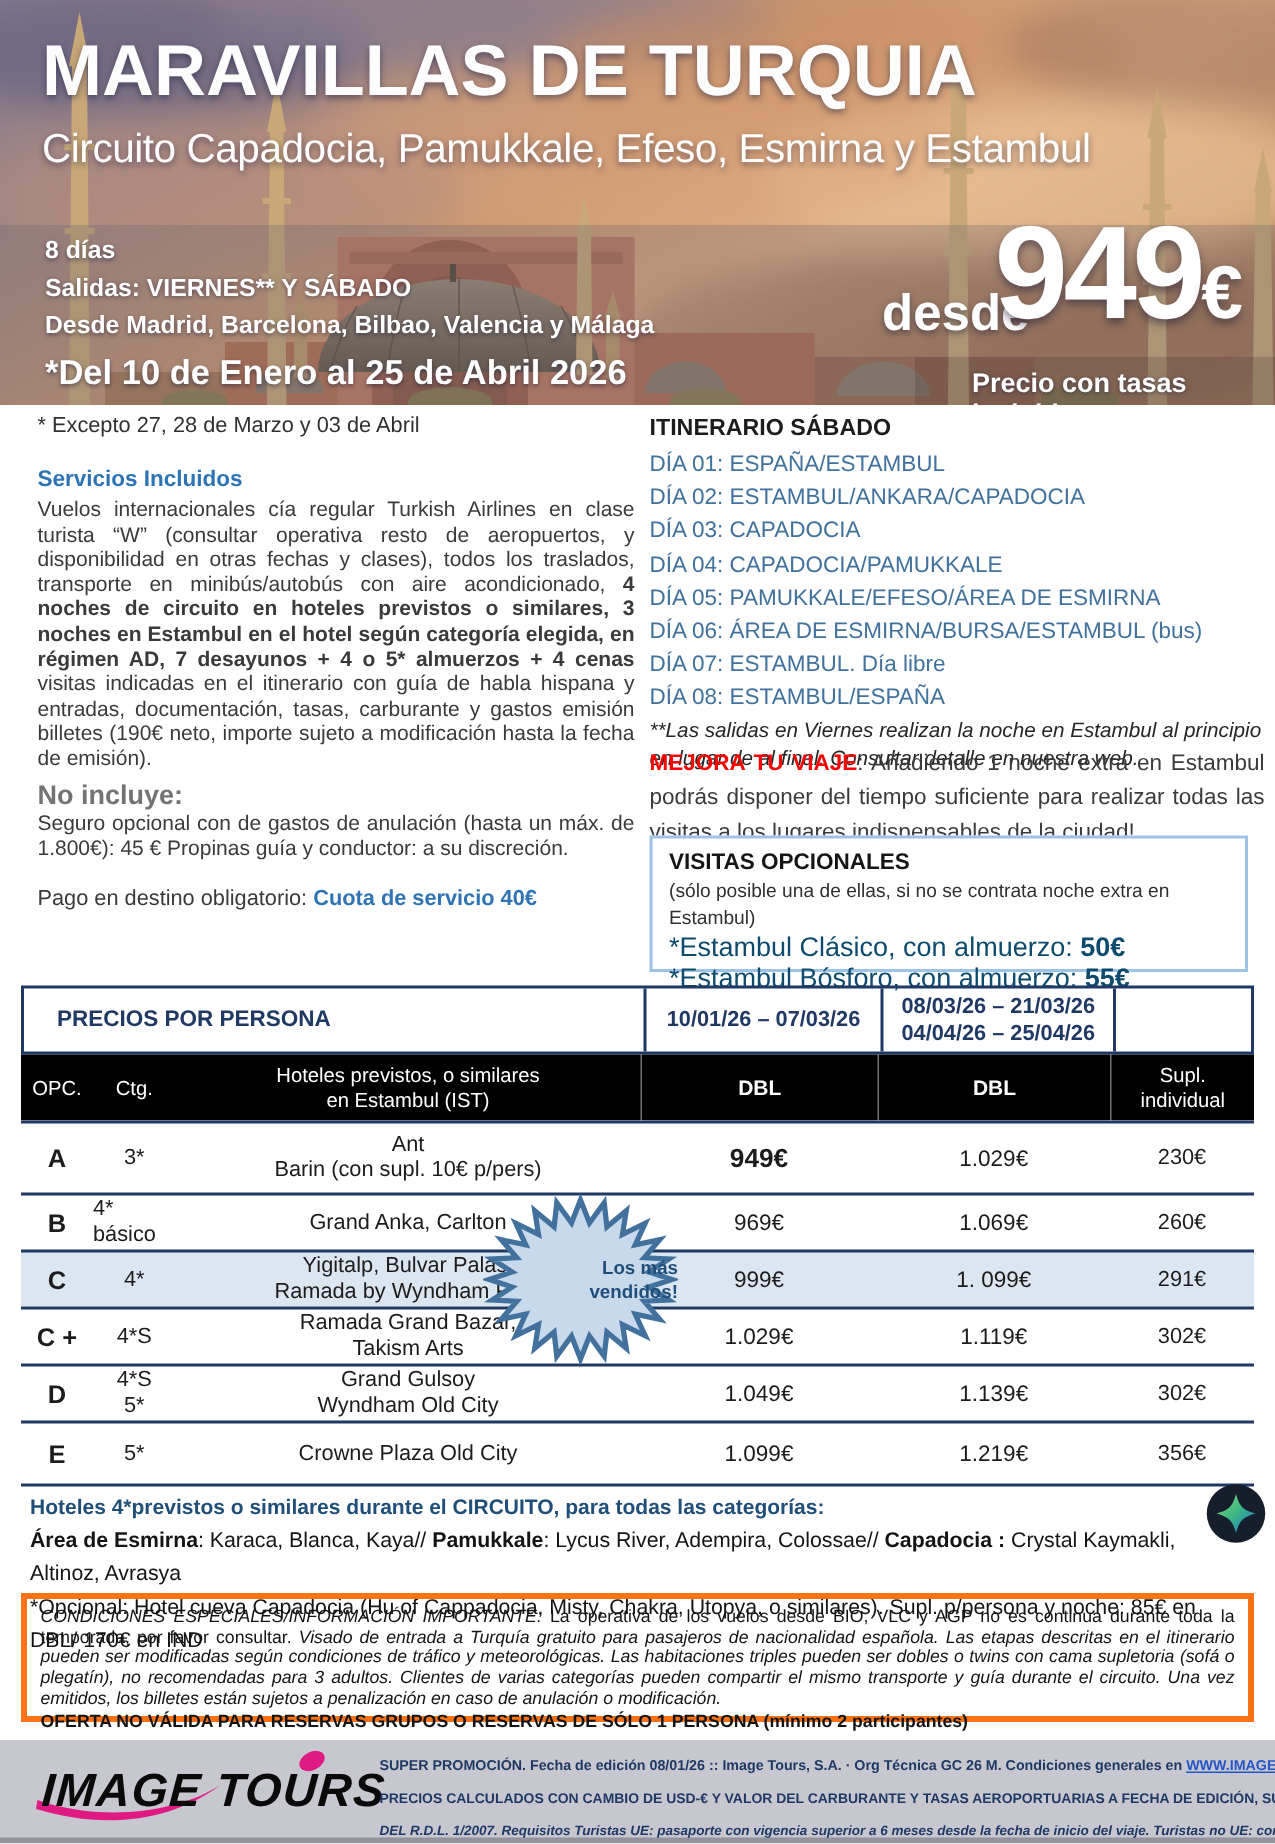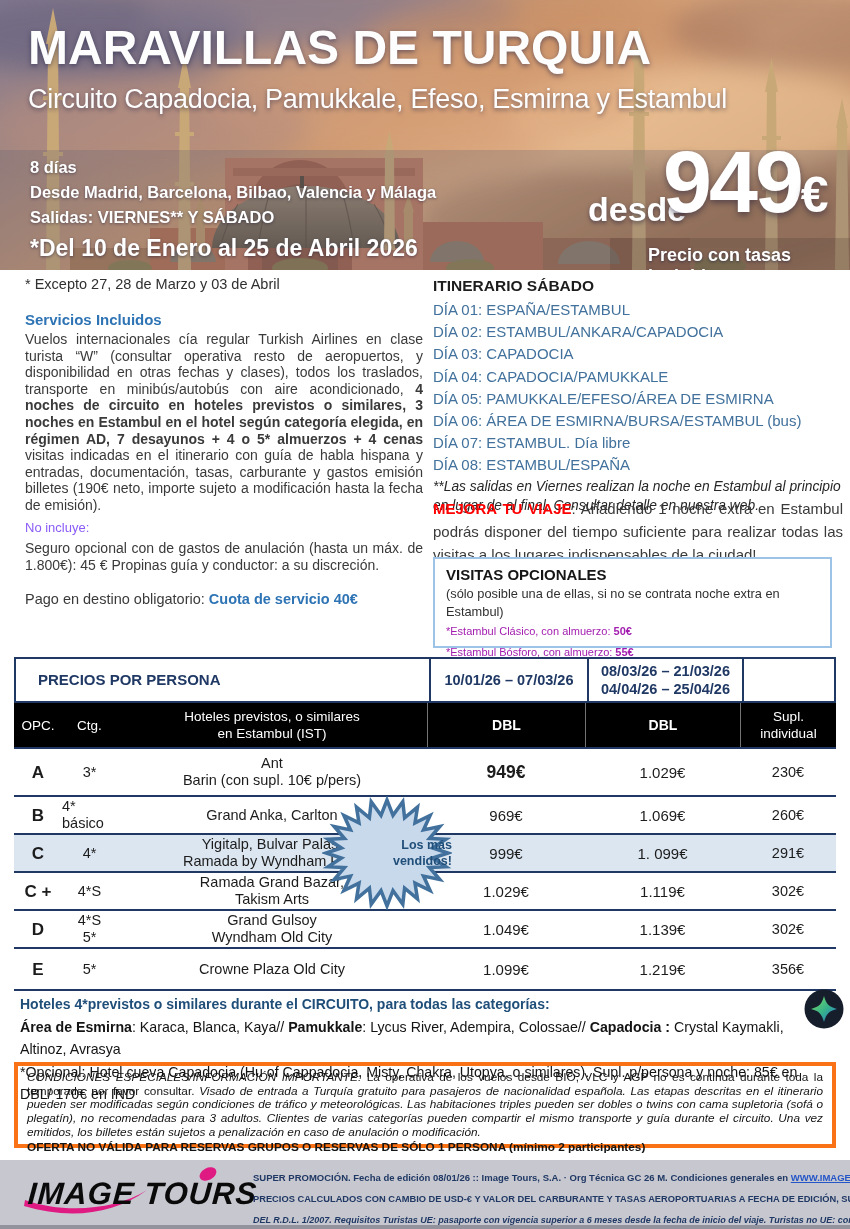--- a/index.html
+++ b/index.html
@@ -38,21 +38,21 @@
     position:absolute; left:648px; top:245px; font-size:18px; font-weight:bold; color:#fff;
     text-shadow:0 1px 3px rgba(40,35,60,.7);
   }
   
   .exception { position:absolute; left:25px; top:276px; font-size:14.5px; color:#303030; }
   .svc-title { position:absolute; left:25px; top:311px; font-size:15px; font-weight:bold; color:#2e74b5; }
   .svc-para {
     position:absolute; left:25px; top:331px; width:398px; font-size:14px; line-height:16.6px;
     color:#3a3a3a; text-align:justify;
   }
-  .ni-title { position:absolute; left:25px; top:520px; font-size:13px; font-weight:normal; color:#8b5cf6; }
+  .ni-title { position:absolute; left:25px; top:520px; font-size:18px; font-weight:bold; color:#737373; }
   .ni-text {
     position:absolute; left:25px; top:540px; width:398px; font-size:14px; line-height:16.6px;
     color:#3a3a3a; text-align:justify;
   }
   .pay-line { position:absolute; left:25px; top:591px; font-size:14.5px; color:#3a3a3a; }
   .pay-line b { color:#2e74b5; }
   
   .itin-title { position:absolute; left:433px; top:277px; font-size:15.5px; font-weight:bold; color:#1c1c1c; }
   .itin-days { position:absolute; left:433px; top:299px; }
   .itin-days div { font-size:15px; line-height:22.2px; color:#41719c; }
@@ -64,21 +64,21 @@
     position:absolute; left:433px; top:497px; width:410px; font-size:15px; line-height:23px;
     color:#3a3a3a; text-align:justify;
   }
   .upgrade b { color:#ff0000; }
   .visits-box {
     position:absolute; left:433px; top:557px; width:399px; height:91px;
     border:2px solid #9dc3e6; background:#fff; padding:6px 11px;
   }
   .visits-box .vt { font-size:15px; font-weight:bold; color:#151515; line-height:20px; }
   .visits-box .vs { font-size:12.8px; color:#303030; line-height:18px; }
-  .visits-box .vi { font-size:11px; color:#a21caf; line-height:21px; }
+  .visits-box .vi { font-size:18px; color:#0c4a6e; line-height:21px; }
   
   .ptable { position:absolute; left:14px; top:657px; width:822px; }
   .pt-h1 {
     display:grid; grid-template-columns:413px 158px 155px 96px; height:46px;
     border:2px solid #1f3864;
   }
   .pt-h1 .c { display:flex; flex-direction:column; justify-content:center; align-items:center;
     color:#1f3864; font-weight:bold; font-size:14.5px; line-height:18px; }
   .pt-h1 .c + .c { border-left:2px solid #1f3864; }
   .pt-h1 .c.title { align-items:flex-start; padding-left:22px; font-size:15px; }
@@ -254,22 +254,22 @@
       </g>
       <rect x="0" y="150" width="850" height="120" fill="rgba(100,96,112,0.28)"></rect>
       <rect x="610" y="238" width="240" height="32" fill="rgba(70,50,45,0.22)"></rect>
     </svg>
 
     <div class="hero-title">MARAVILLAS DE TURQUIA</div>
     <div class="hero-subtitle">Circuito Capadocia, Pamukkale, Efeso, Esmirna y Estambul</div>
 
     <div class="hero-info">
       <div class="l">8 días</div>
+      <div class="l">Salidas:  VIERNES** Y SÁBADO</div>
       <div class="l">Desde Madrid, Barcelona, Bilbao, Valencia y Málaga</div>
-      <div class="l">Salidas:  VIERNES** Y SÁBADO</div>
       <div class="dates">*Del 10 de Enero al 25 de Abril 2026</div>
     </div>
 
     <div class="price-desde">desde</div>
     <div class="price-big"><span>949</span><span class="cur">€</span></div>
     <div class="price-note">Precio con tasas incluidas</div>
   </div>
 
   <div class="exception">* Excepto 27, 28 de Marzo y 03 de Abril</div>
 

